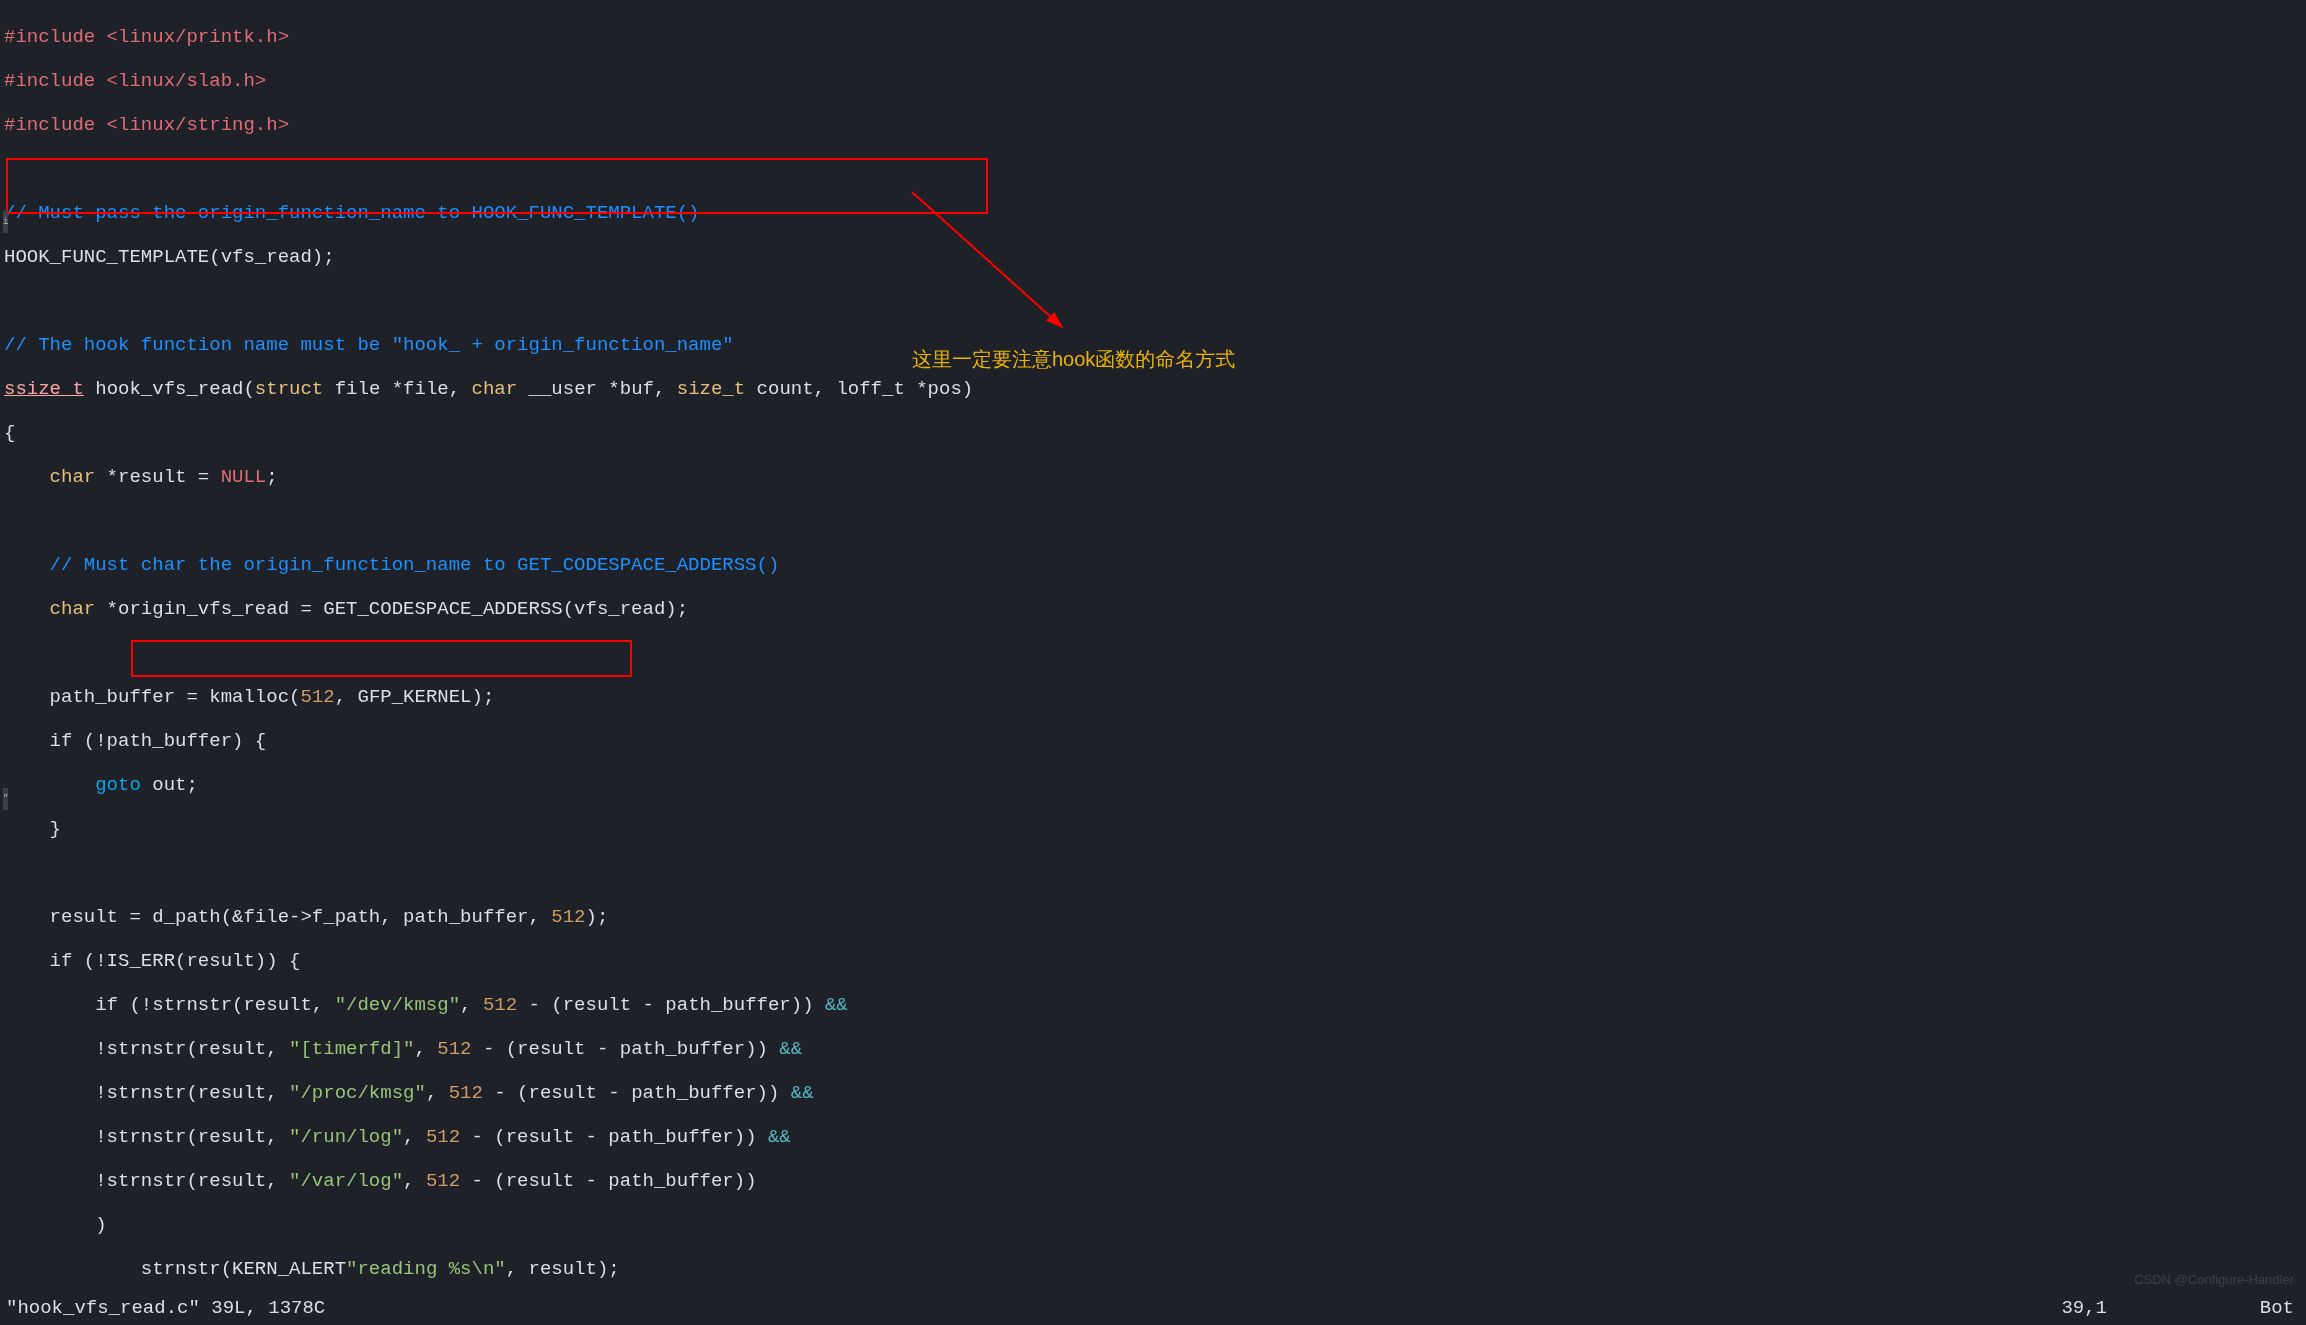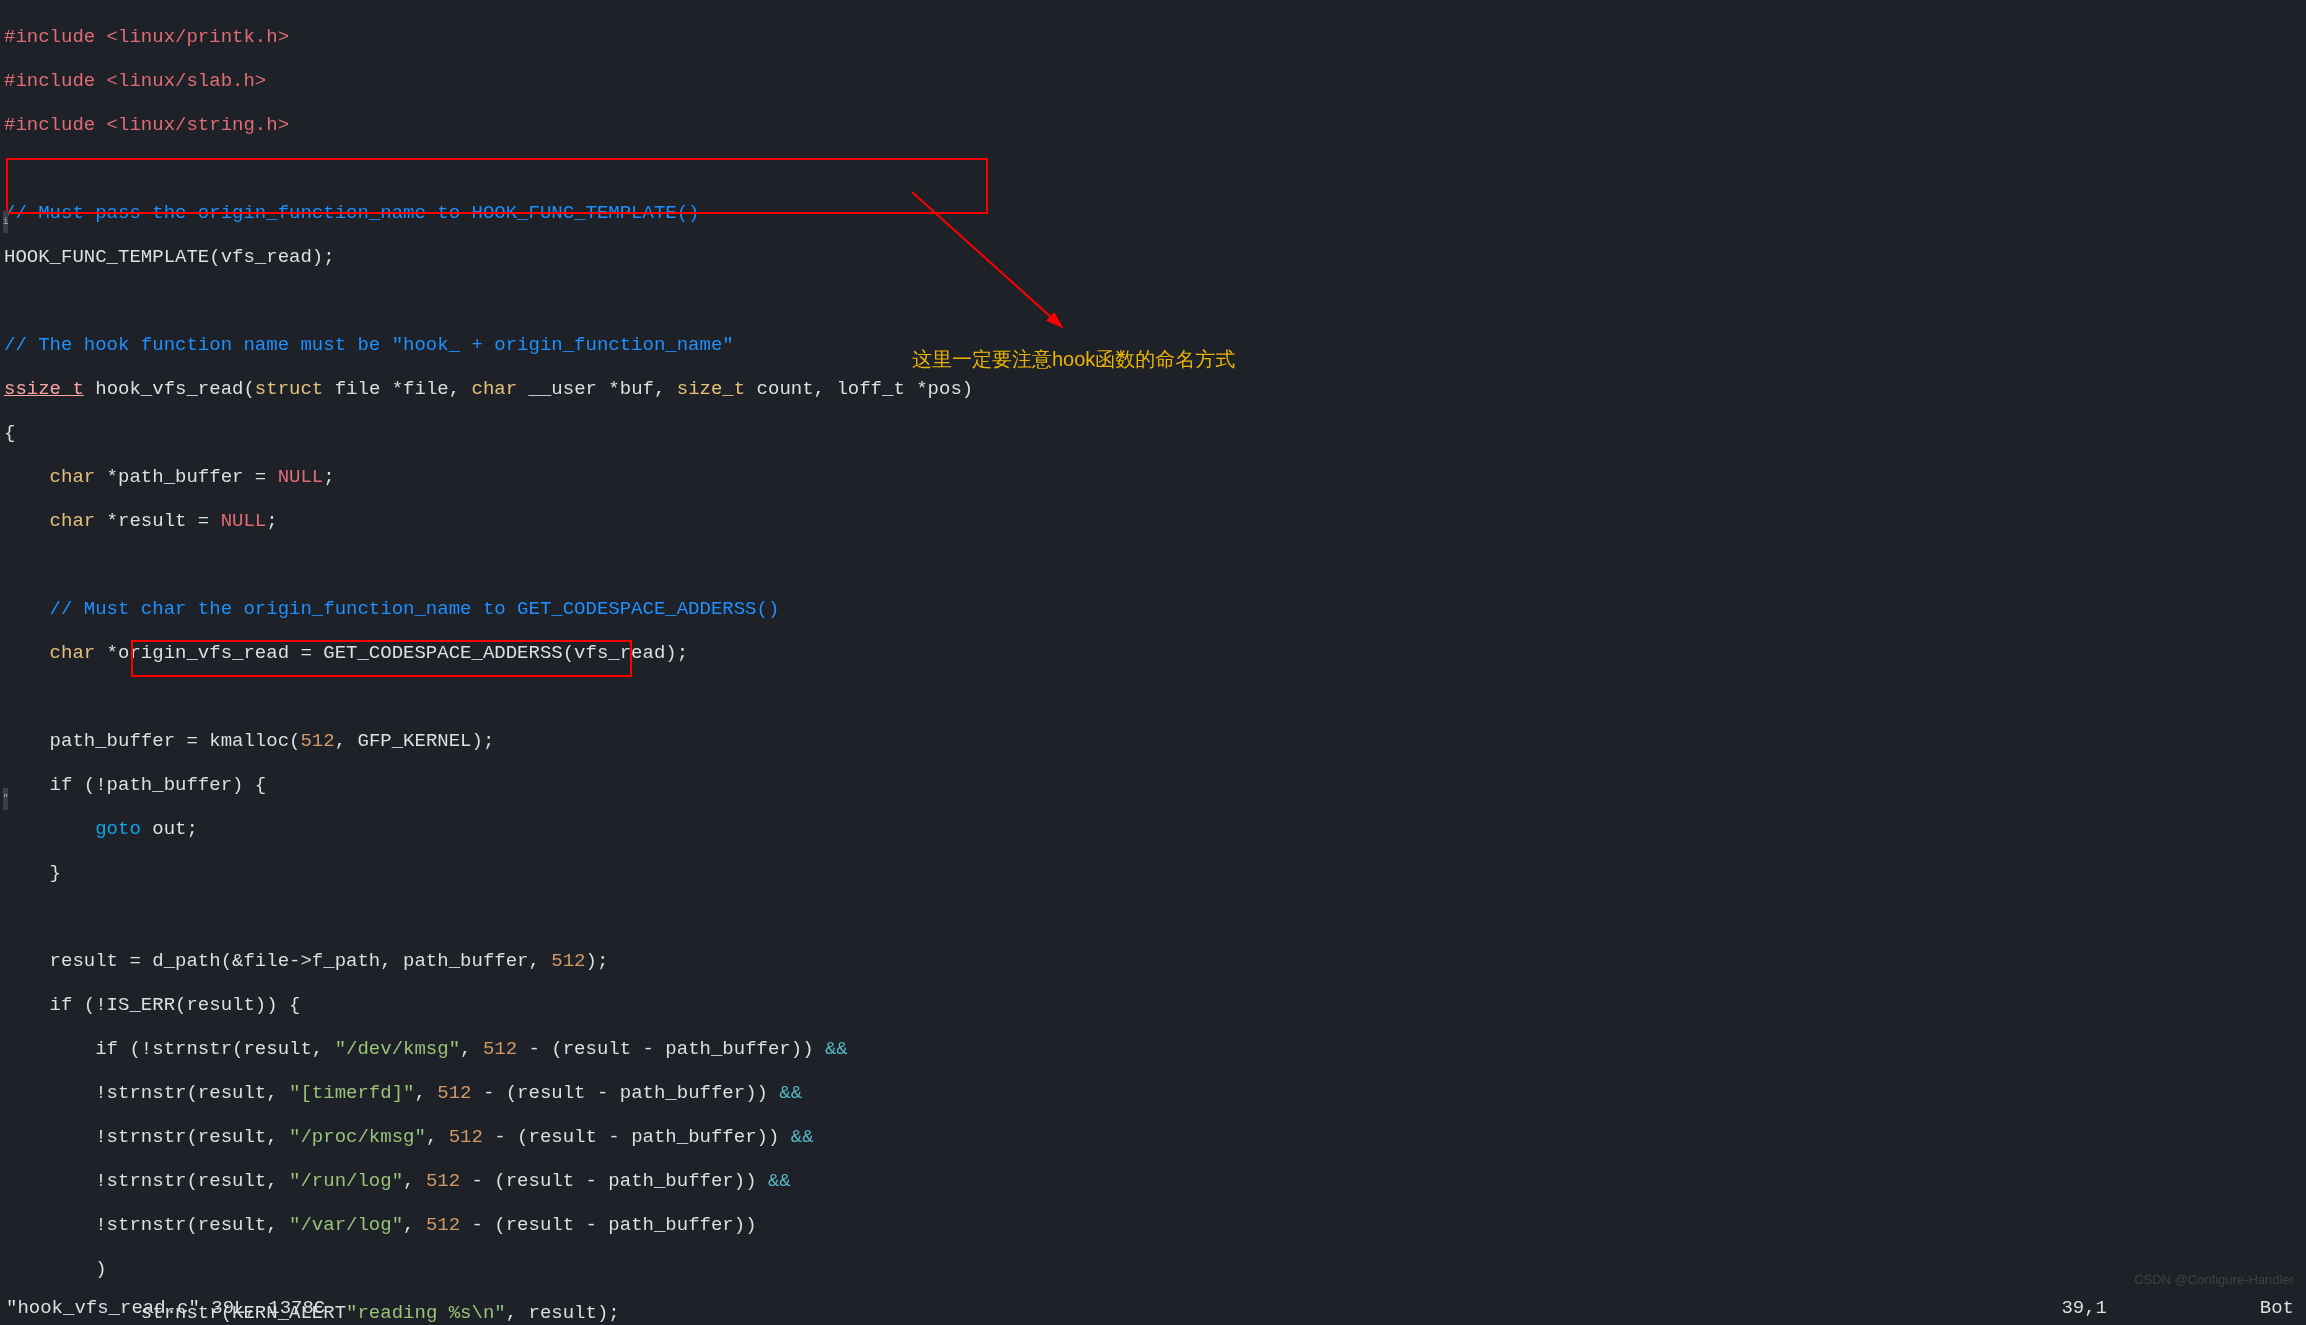--- a/index.html
+++ b/index.html
@@ -114,21 +114,20 @@
 <span class="line"><span class="magenta">#include</span><span class="include-path"> &lt;linux/printk.h&gt;</span></span>
 <span class="line"><span class="magenta">#include</span><span class="include-path"> &lt;linux/slab.h&gt;</span></span>
 <span class="line"><span class="magenta">#include</span><span class="include-path"> &lt;linux/string.h&gt;</span></span>
 <span class="line"></span>
 <span class="line"><span class="comment-blue">// Must pass the origin_function_name to HOOK_FUNC_TEMPLATE()</span></span>
 <span class="line white">HOOK_FUNC_TEMPLATE(vfs_read);</span>
 <span class="line"></span>
 <span class="line"><span class="comment-blue">// The hook function name must be "hook_ + origin_function_name"</span></span>
 <span class="line"><span class="ssize-t">ssize_t</span><span class="white"> hook_vfs_read(</span><span class="keyword-struct">struct</span><span class="white"> file *file, </span><span class="type-char">char</span><span class="white"> __user *buf, </span><span class="size-t">size_t</span><span class="white"> count, loff_t *pos)</span></span>
 <span class="line white">{</span>
-<span class="line">    <span class="type-char">char</span><span class="white"> *path_buffer = </span><span class="null">NULL</span><span class="white">;</span></span>
 <span class="line">    <span class="type-char">char</span><span class="white"> *result = </span><span class="null">NULL</span><span class="white">;</span></span>
 <span class="line"></span>
 <span class="line">    <span class="comment-blue">// Must char the origin_function_name to GET_CODESPACE_ADDERSS()</span></span>
 <span class="line">    <span class="type-char">char</span><span class="white"> *origin_vfs_read = GET_CODESPACE_ADDERSS(vfs_read);</span></span>
 <span class="line"></span>
 <span class="line"><span class="white">    path_buffer = kmalloc(</span><span class="num">512</span><span class="white">, GFP_KERNEL);</span></span>
 <span class="line white">    if (!path_buffer) {</span>
 <span class="line">        <span class="yellow">goto</span><span class="white"> out;</span></span>
 <span class="line white">    }</span>
 <span class="line"></span>

